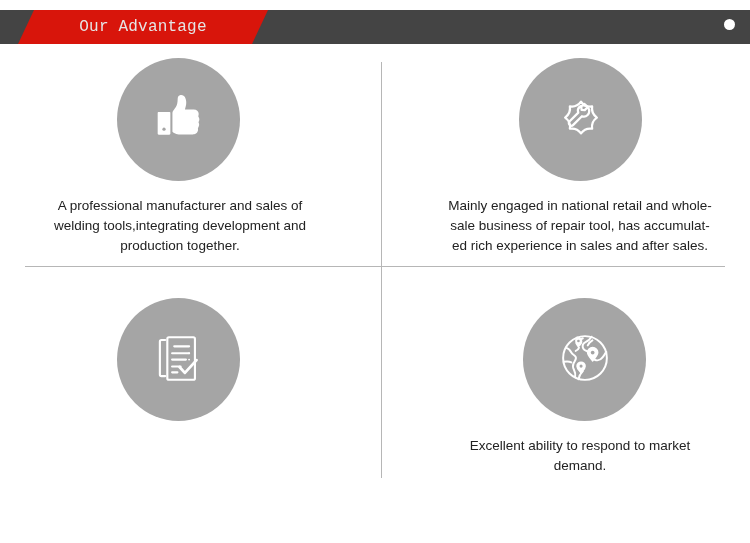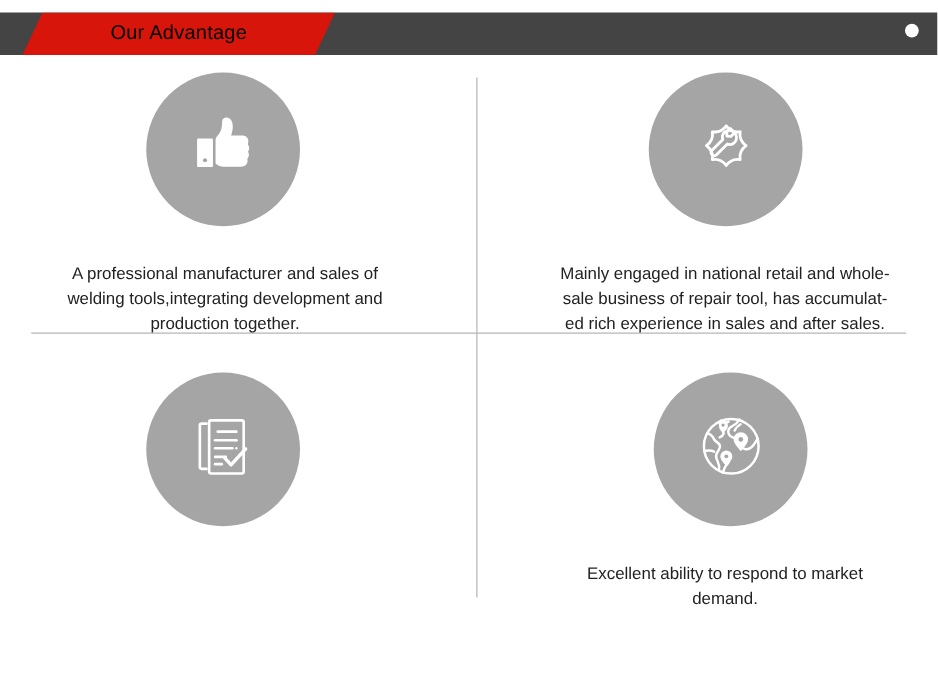--- a/index.html
+++ b/index.html
@@ -35,24 +35,25 @@
     -webkit-clip-path: polygon(16px 0, 250px 0, 234px 34px, 0 34px);
   }
   #header-title {
     position: absolute;
     left: 0;
     top: 0;
     width: 250px;
     height: 34px;
     line-height: 34px;
     text-align: center;
-    color: #000000;
+    color: #e5e5e5;
     font-size: 16px;
     letter-spacing: 0.2px;
     white-space: nowrap;
+    font-family: Liberation Mono, monospace;
   }
   #header-dot {
     position: absolute;
     left: 724px;
     top: 19px;
     width: 11px;
     height: 11px;
     border-radius: 50%;
     background: #ffffff;
   }
@@ -96,21 +97,21 @@
     display: flex;
     align-items: center;
     justify-content: center;
   }
   #cell-0 .icon-circle { margin-left: 117px; }
   #cell-1 .icon-circle { margin-left: 119px; }
   #cell-2 .icon-circle { margin-left: 117px; }
   #cell-3 .icon-circle { margin-left: 123px; }
 
   .cell-text {
-    margin-top: 28px;
+    margin-top: 15px;
     font-size: 13.5px;
     line-height: 20px;
     color: #222222;
     padding: 0 22px;
     white-space: pre-line;
   }
   #cell-1 .cell-text { padding: 0 18px; }
   #cell-3 .cell-text { padding: 0 30px; }
 </style>
 </head>

